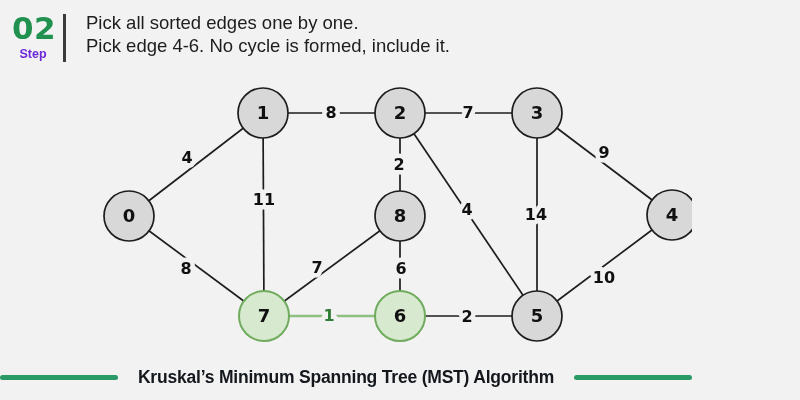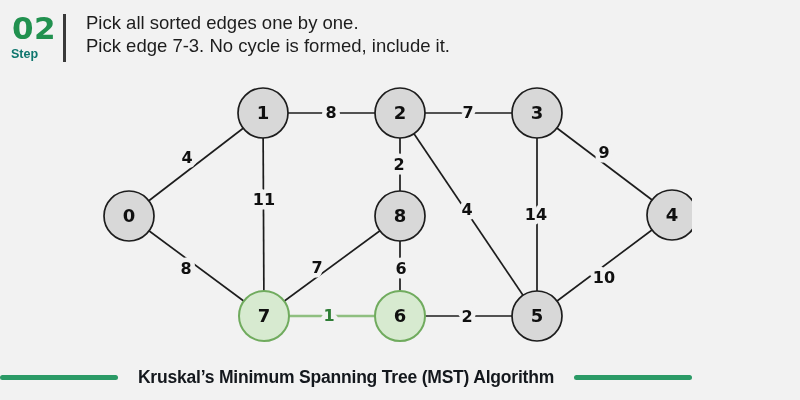--- a/index.html
+++ b/index.html
@@ -8,22 +8,22 @@
     overflow:hidden; font-family:"Liberation Sans", sans-serif;
   }
 
   
   .step-num {
     position:absolute; left:12px; top:11px;
     font-family:"DejaVu Sans", sans-serif; font-weight:700;
     font-size:31px; line-height:35px; color:#21914f; letter-spacing:0.5px;
   }
   .step-label {
-    position:absolute; left:11px; top:47px; width:44px; text-align:left;
-    font-weight:700; font-size:12.5px; color:#0f766e;
+    position:absolute; left:11px; top:47px; width:44px; text-align:center;
+    font-weight:700; font-size:12.5px; color:#6d28d9;
   }
   .step-divider {
     position:absolute; left:63px; top:14px; width:3px; height:48px; background:#3a3a3a;
   }
   .head-text {
     position:absolute; left:86px; top:12px;
     font-size:18.5px; line-height:22.5px; color:#1d1d1d;
   }
 
   
@@ -58,21 +58,21 @@
 <body>
 
 <div class="canvas">
 
   <div>
     <div class="step-num">02</div>
     <div class="step-label">Step</div>
     <div class="step-divider"></div>
     <div class="head-text">
       <div>Pick all sorted edges one by one.</div>
-      <div>Pick edge 7-3. No cycle is formed, include it.</div>
+      <div>Pick edge 4-6. No cycle is formed, include it.</div>
     </div>
   </div>
 
   <svg class="graph" width="800" height="400" viewBox="0 0 800 400" aria-hidden="true">
       <line x1="129" y1="216" x2="263" y2="113" class="edge"></line>
       <line x1="129" y1="216" x2="264" y2="316" class="edge"></line>
       <line x1="263" y1="113" x2="400" y2="113" class="edge"></line>
       <line x1="263" y1="113" x2="264" y2="316" class="edge"></line>
       <line x1="400" y1="113" x2="537" y2="113" class="edge"></line>
       <line x1="400" y1="113" x2="400" y2="216" class="edge"></line>

